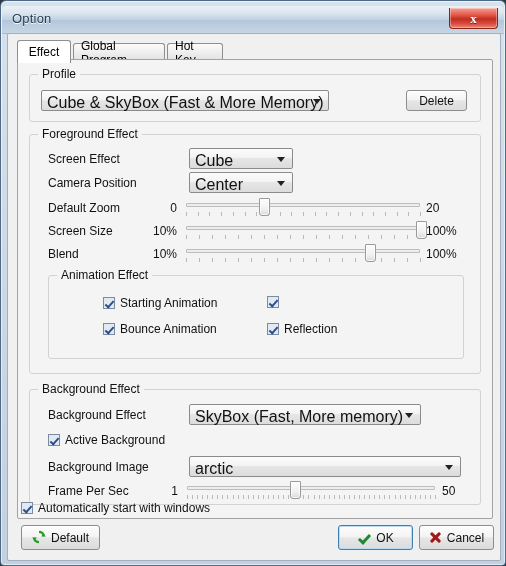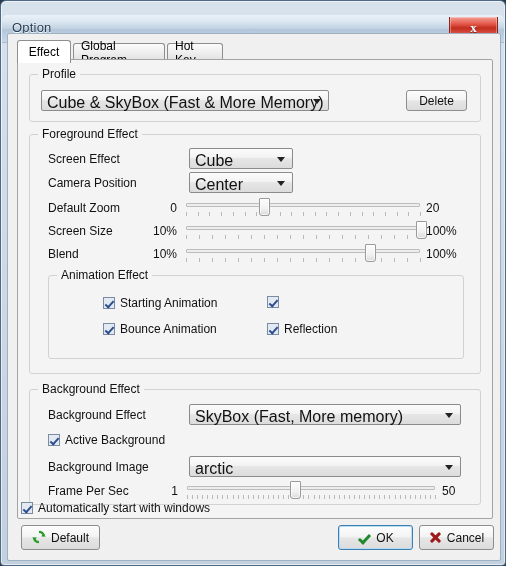--- a/index.html
+++ b/index.html
@@ -24,21 +24,21 @@
     height: 566px;
     box-sizing: border-box;
     background: linear-gradient(180deg, #d8e2ec 0%, #cfdae6 40%, #c3d0de 100%);
     border: 1px solid #4e6a86;
     border-radius: 6px 6px 4px 4px;
     box-shadow: inset 0 0 0 1px rgba(255,255,255,0.55);
   }
 
   .titlebar {
     position: absolute;
-    left: 1px; top: 14px;
+    left: 1px; top: 5px;
     width: 502px;
     height: 28px;
     box-sizing: border-box;
     background: linear-gradient(180deg, #eaf1f8 0%, #dbe6f0 25%, #c2d2e2 50%, #b3c6da 52%, #c6d6e5 100%);
     border-radius: 5px 5px 0 0;
     border-bottom: 1px solid #a9bacd;
   }
   .title-text {
     position: absolute;
     left: 10px;
@@ -494,21 +494,21 @@
             <span class="cb-box"></span>
             <span>Reflection</span>
           </div>
         </div>
       </div>
 
       <div class="group" style="left:11px; top:329px; width:452px; height:116px;">
         <div class="group-title">Background Effect</div>
 
         <div class="lbl" style="left:18px; top:18px;">Background Effect</div>
-        <div class="combo" style="left:159px; top:14px; width:272px;">
+        <div class="combo" style="left:159px; top:14px; width:232px;">
           <div class="combo-text">SkyBox (Fast, More memory)</div>
           <div class="combo-arrow"></div>
         </div>
 
         <div class="cb" style="left:18px; top:43px;">
           <span class="cb-box"></span>
           <span>Active Background</span>
         </div>
 
         <div class="lbl" style="left:18px; top:70px;">Background Image</div>

